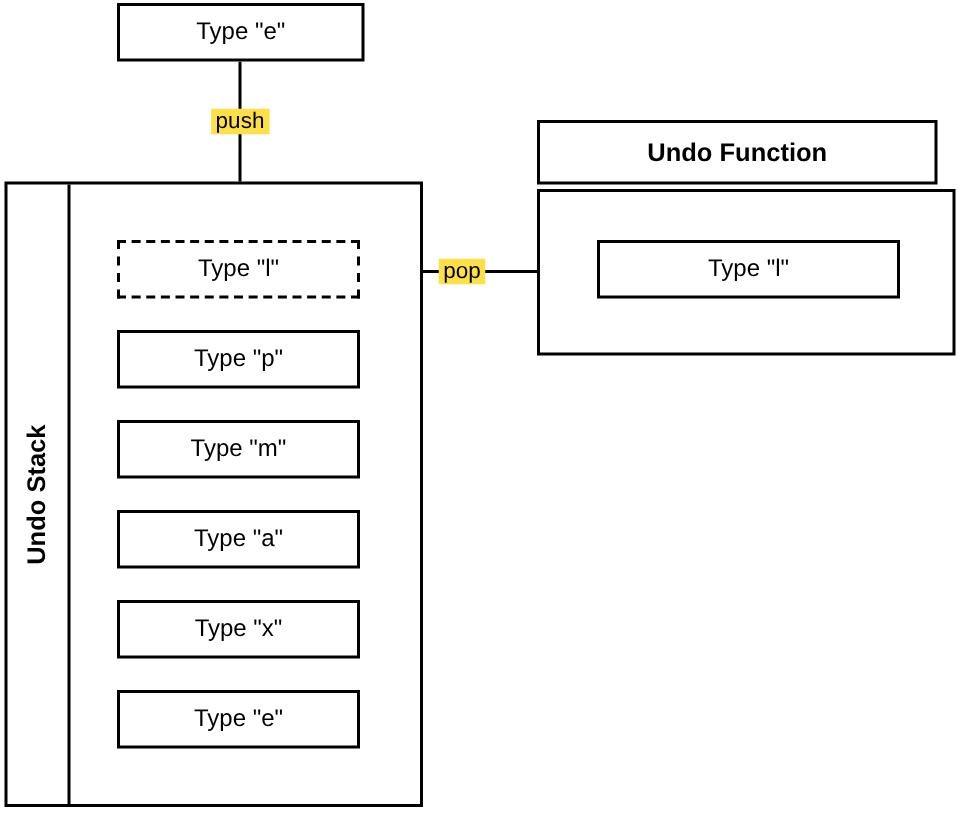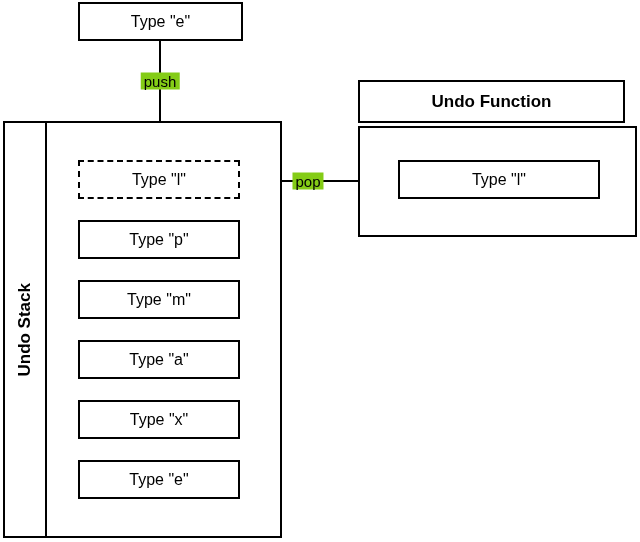--- a/index.html
+++ b/index.html
@@ -77,21 +77,21 @@
   
   #arrows-layer {
     position: absolute;
     left: 0; top: 0;
     width: 640px; height: 542px;
     pointer-events: none;
   }
   .arrow-label {
     position: absolute;
     transform: translate(-50%, -50%);
-    background: #84cc16;
+    background: #fde047;
     padding: 1px 3px;
     font-size: 15px;
     line-height: 1;
     white-space: nowrap;
   }
   #push-label { left: 160px; top: 81px; }
   #pop-label  { left: 308px; top: 181px; }
 </style>
 </head>
 <body>

